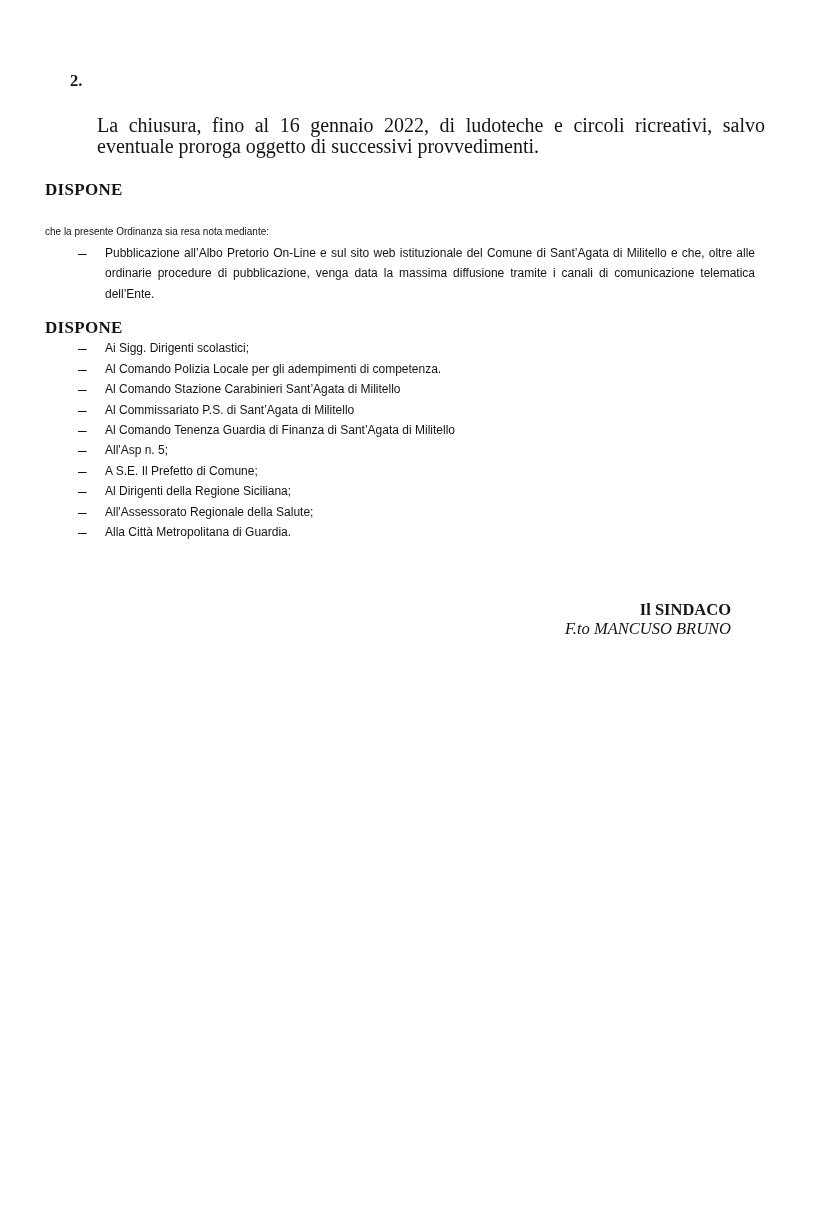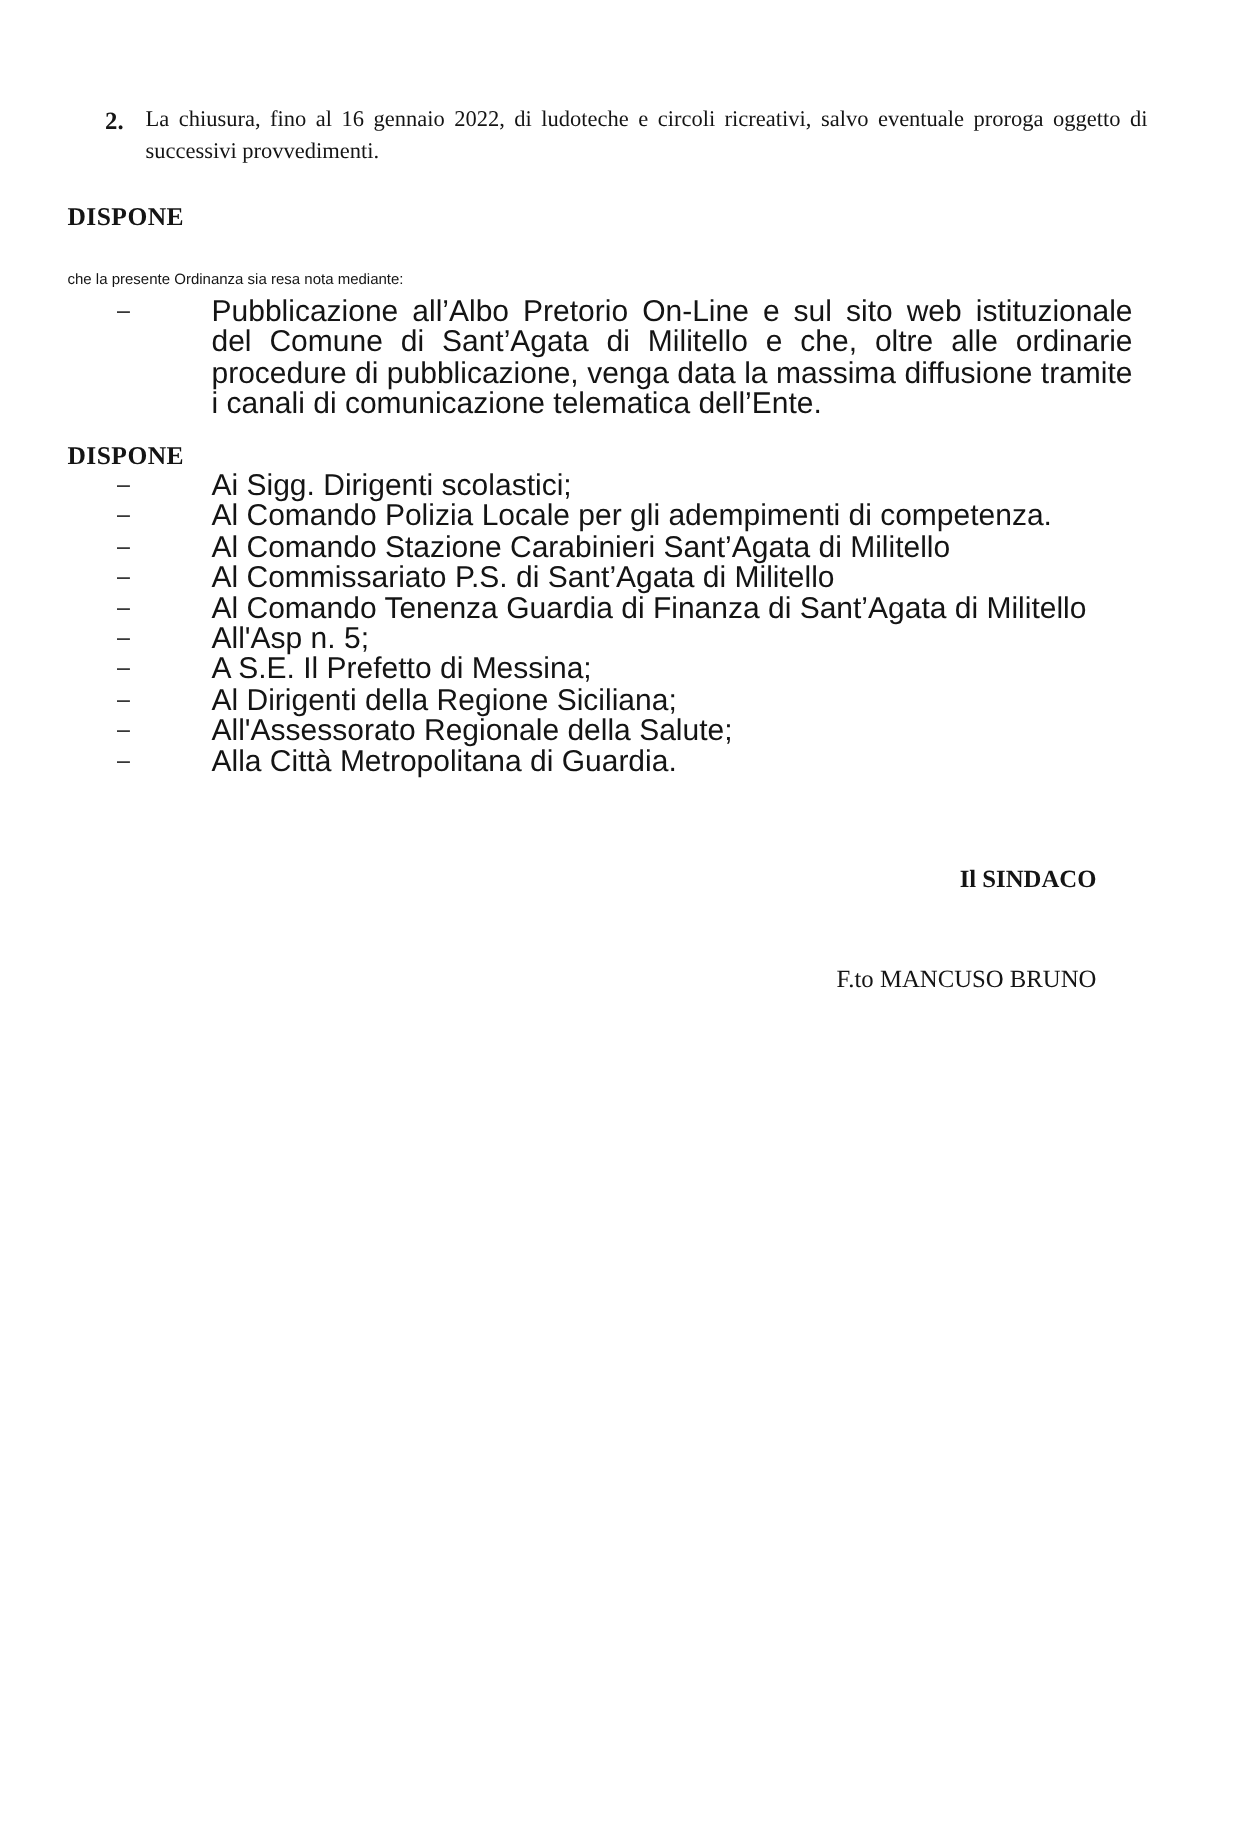--- a/index.html
+++ b/index.html
@@ -27,23 +27,24 @@
   }
   .num {
     width: 27px;
     flex-shrink: 0;
     font-weight: bold;
     font-size: 16.5px;
     line-height: 21px;
   }
   .itext {
     flex: 1;
-    font-size: 15px;
+    font-size: 20px;
     line-height: 21px;
     text-align: justify;
+    margin-top: 45px;
   }
 
   
   .heading {
     font-weight: bold;
     font-size: 17px;
     line-height: 20px;
     letter-spacing: 0.3px;
     margin-top: 23px;
   }
@@ -62,23 +63,22 @@
     margin-left: 33px;
   }
   .dash {
     width: 27px;
     flex-shrink: 0;
     font-size: 15.5px;
     line-height: 20.6px;
   }
   .dtext {
     flex: 1;
-    font-size: 20px;
+    font-size: 12px;
     line-height: 20.6px;
-    margin-left: 36px;
   }
   .pubtext {
     text-align: justify;
     margin-right: 10px;
   }
   .recipients .dashrow .dash,
   .recipients .dashrow .dtext {
     line-height: 20.4px;
   }
 
@@ -88,23 +88,23 @@
     margin-left: 386px;
     width: 300px;
     text-align: right;
   }
   .sig-role {
     font-weight: bold;
     font-size: 16.5px;
     line-height: 19px;
   }
   .sig-name {
+    font-style: italic;
     font-size: 16.5px;
     line-height: 19px;
-    margin-top: 48px;
   }
 </style>
 </head>
 <body>
 
 <div class="page">
 
   <div class="numbered">
     <span class="num serif">2.</span>
     <div class="itext serif">La chiusura, fino al 16 gennaio 2022, di ludoteche e circoli ricreativi, salvo eventuale proroga oggetto di successivi provvedimenti.</div>
@@ -142,21 +142,21 @@
     <div class="dashrow">
       <span class="dash sans">–</span>
       <div class="dtext sans">Al Comando Tenenza Guardia di Finanza di Sant’Agata di Militello</div>
     </div>
     <div class="dashrow">
       <span class="dash sans">–</span>
       <div class="dtext sans">All'Asp n. 5;</div>
     </div>
     <div class="dashrow">
       <span class="dash sans">–</span>
-      <div class="dtext sans">A S.E. Il Prefetto di Messina;</div>
+      <div class="dtext sans">A S.E. Il Prefetto di Comune;</div>
     </div>
     <div class="dashrow">
       <span class="dash sans">–</span>
       <div class="dtext sans">Al Dirigenti della Regione Siciliana;</div>
     </div>
     <div class="dashrow">
       <span class="dash sans">–</span>
       <div class="dtext sans">All'Assessorato Regionale della Salute;</div>
     </div>
     <div class="dashrow">

